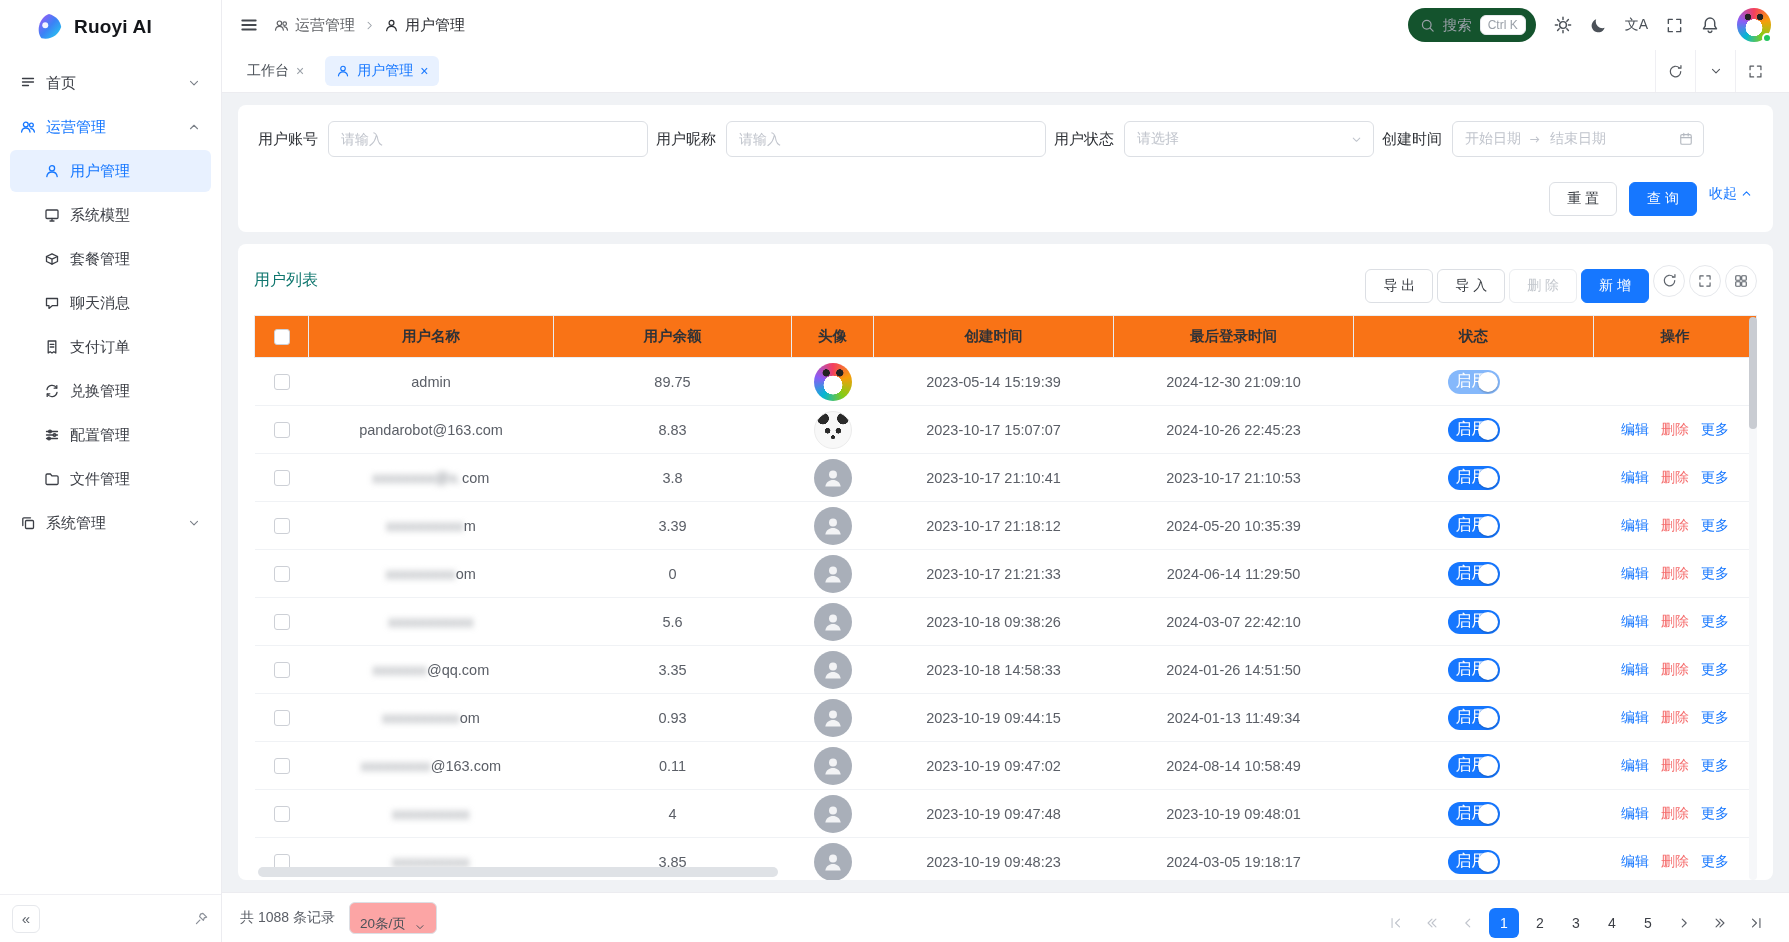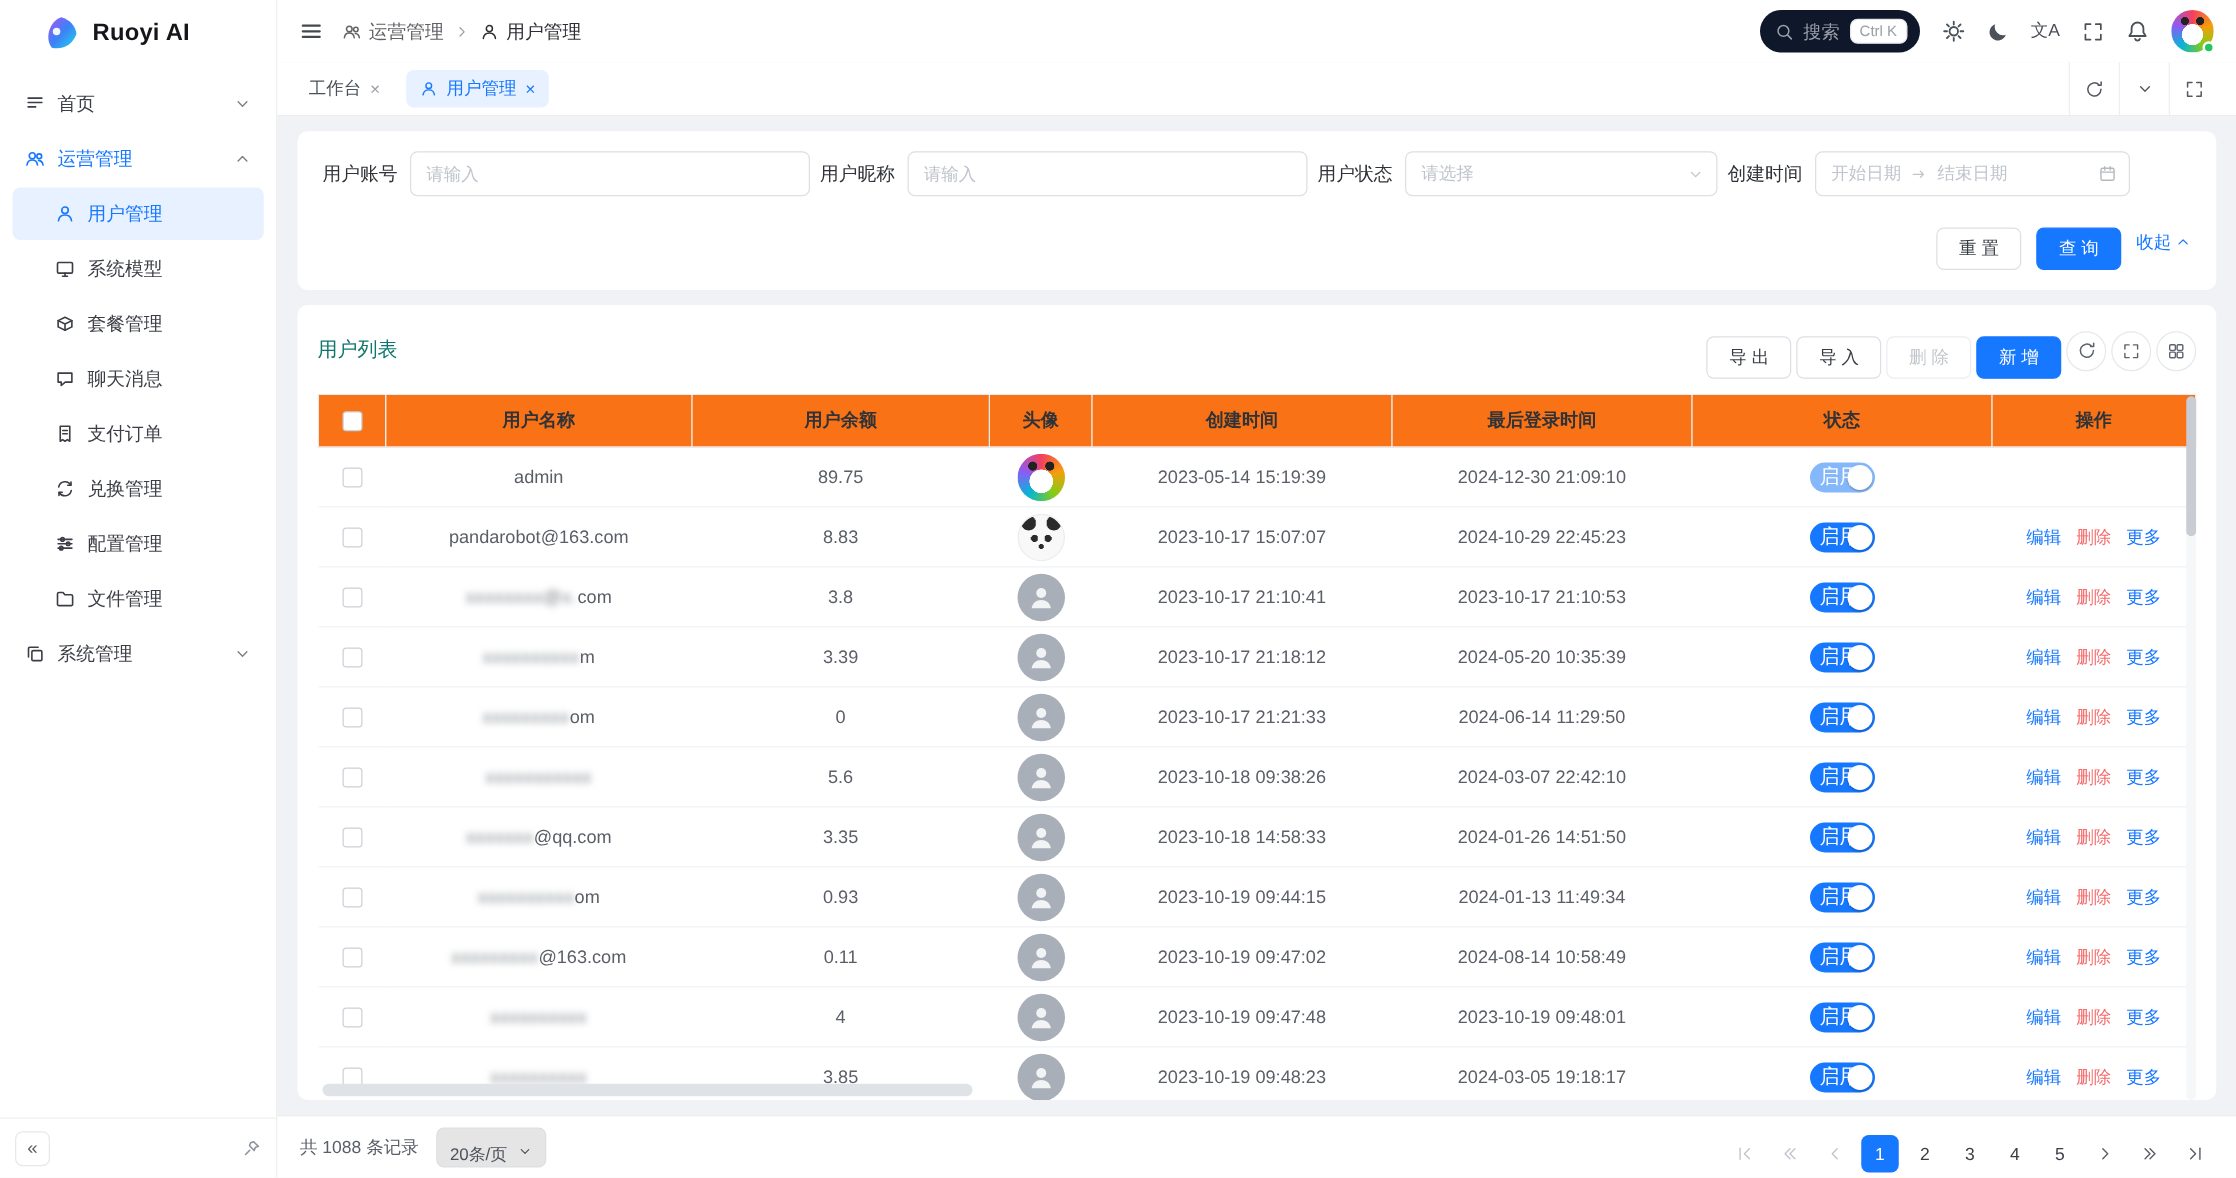--- a/index.html
+++ b/index.html
@@ -33,21 +33,21 @@
   .main { flex:1; display:flex; flex-direction:column; height:100%; min-width:0; }
 
   
   .topbar { height:50px; background:#fff; display:flex; align-items:center; gap:16px; padding:0 18px; }
   .hamburger { color:#45494f; cursor:pointer; }
   .crumbs { display:flex; align-items:center; gap:8px; font-size:15px; }
   .crumb { display:flex; align-items:center; gap:6px; color:#606266; }
   .crumb.current { color:#2c2e33; }
   .crumb-sep { color:#9aa0a8; }
   .top-right { margin-left:auto; display:flex; align-items:center; gap:18px; }
-  .searchpill { height:34px; background:#0f172a; border-radius:17px; display:flex; align-items:center; gap:8px; padding:0 6px 0 12px; color:#9aa0a8; cursor:pointer; min-width:128px; }
+  .searchpill { height:34px; background:#14532d; border-radius:17px; display:flex; align-items:center; gap:8px; padding:0 6px 0 12px; color:#9aa0a8; cursor:pointer; min-width:128px; }
   .searchpill .kbd { background:#fff; border:1px solid #e6e8ec; border-radius:6px; font-size:12px; color:#9aa0a8; padding:2px 7px; }
   .tbicon { color:#4b5158; cursor:pointer; display:grid; place-items:center; }
   .i-translate { font-size:14px; color:#4b5158; cursor:pointer; }
   .avatar-wrap { position:relative; width:34px; height:34px; cursor:pointer; }
   .presence { position:absolute; right:-1px; bottom:-1px; width:10px; height:10px; border-radius:50%; background:#22c55e; border:2px solid #fff; }
 
   
   .tabbar { height:43px; background:#fff; border-bottom:1px solid #ececf0; display:flex; align-items:center; padding:0 14px; gap:10px; }
   .tab { height:30px; display:flex; align-items:center; gap:7px; padding:0 11px; border-radius:6px; font-size:14px; color:#4b5158; cursor:pointer; }
   .tab .x { color:#9aa0a8; font-size:14px; cursor:pointer; }
@@ -119,21 +119,21 @@
   .op.edit, .op.more { color:#1677ff; }
   .op.del { color:#f56c6c; }
 
   .vtrack { position:absolute; top:43px; right:0; width:8px; bottom:0; background:#f6f7f9; border-radius:4px; }
   .vthumb { position:absolute; top:2px; right:0; width:8px; height:112px; background:#c9ccd2; border-radius:4px; cursor:pointer; }
   .hthumb { position:absolute; left:4px; bottom:3px; width:520px; height:10px; background:#dfe2e6; border-radius:5px; cursor:pointer; }
 
   
   .footer { height:50px; background:#fff; border-top:1px solid #ececf0; display:flex; align-items:center; padding:0 18px; gap:14px; }
   .total { color:#5a5e66; font-size:14px; }
-  .psize { height:32px; border:1px solid #dcdfe4; border-radius:6px; display:flex; align-items:flex-start; gap:8px; padding:12px 10px; font-size:13.5px; color:#4b5158; cursor:pointer; background:#e5e5e5; }
+  .psize { height:32px; border:1px solid #dcdfe4; border-radius:6px; display:flex; align-items:flex-end; gap:8px; padding:0 10px; font-size:13.5px; color:#4b5158; cursor:pointer; background:#fca5a5; }
   .pager { margin-left:auto; display:flex; align-items:center; gap:6px; }
   .pbtn { width:30px; height:30px; border:none; background:transparent; border-radius:6px; display:grid; place-items:center; color:#5a5e66; font-size:14px; }
   .pbtn.nav-disabled { color:#c0c4cc; cursor:default; }
   .page-btn { width:30px; height:30px; border:none; border-radius:6px; background:transparent; color:#3b3e45; font-size:14px; }
   .page-btn.current { background:#1677ff; color:#fff; }
 </style>
 </head>
 <body>
 
 <aside class="sidebar">
@@ -484,21 +484,21 @@
   <tr>
     <td><span class="cbx"></span></td>
     <td><span>pandarobot@163.com</span></td>
     <td><span>8.83</span></td>
     <td>
       <span class="avatar panda">
         
       </span>
     </td>
     <td><span>2023-10-17 15:07:07</span></td>
-    <td><span>2024-10-29 22:45:23</span></td>
+    <td><span>2024-10-26 22:45:23</span></td>
     <td>
       <span class="toggle">
         <span class="toggle-label">启用</span>
         <span class="knob"></span>
       </span>
     </td>
     <td>
       <span class="ops">
         <a class="op edit">编辑</a>
         <a class="op del">删除</a>

